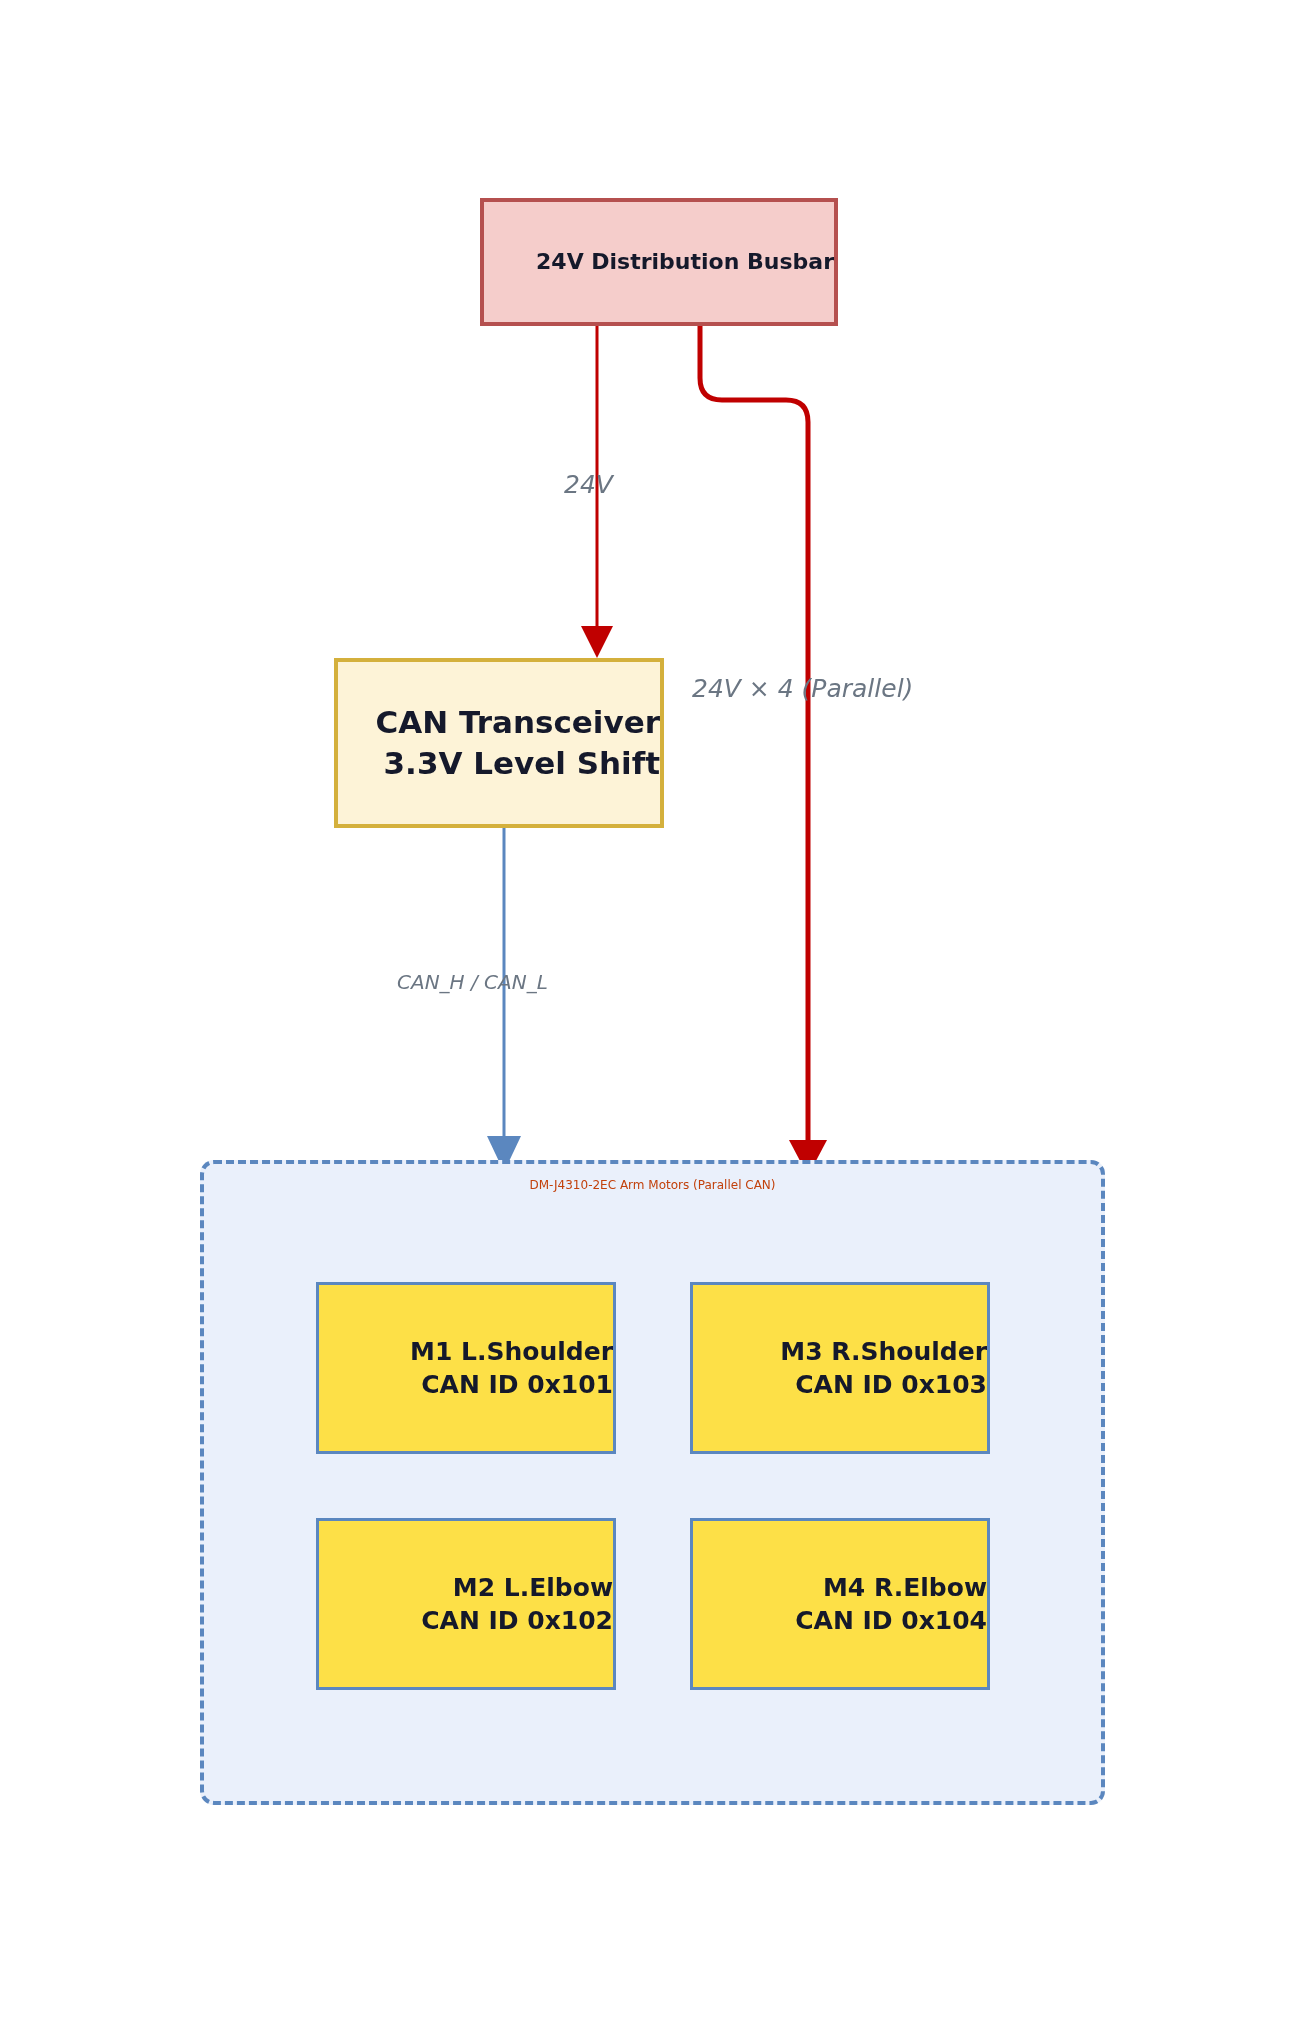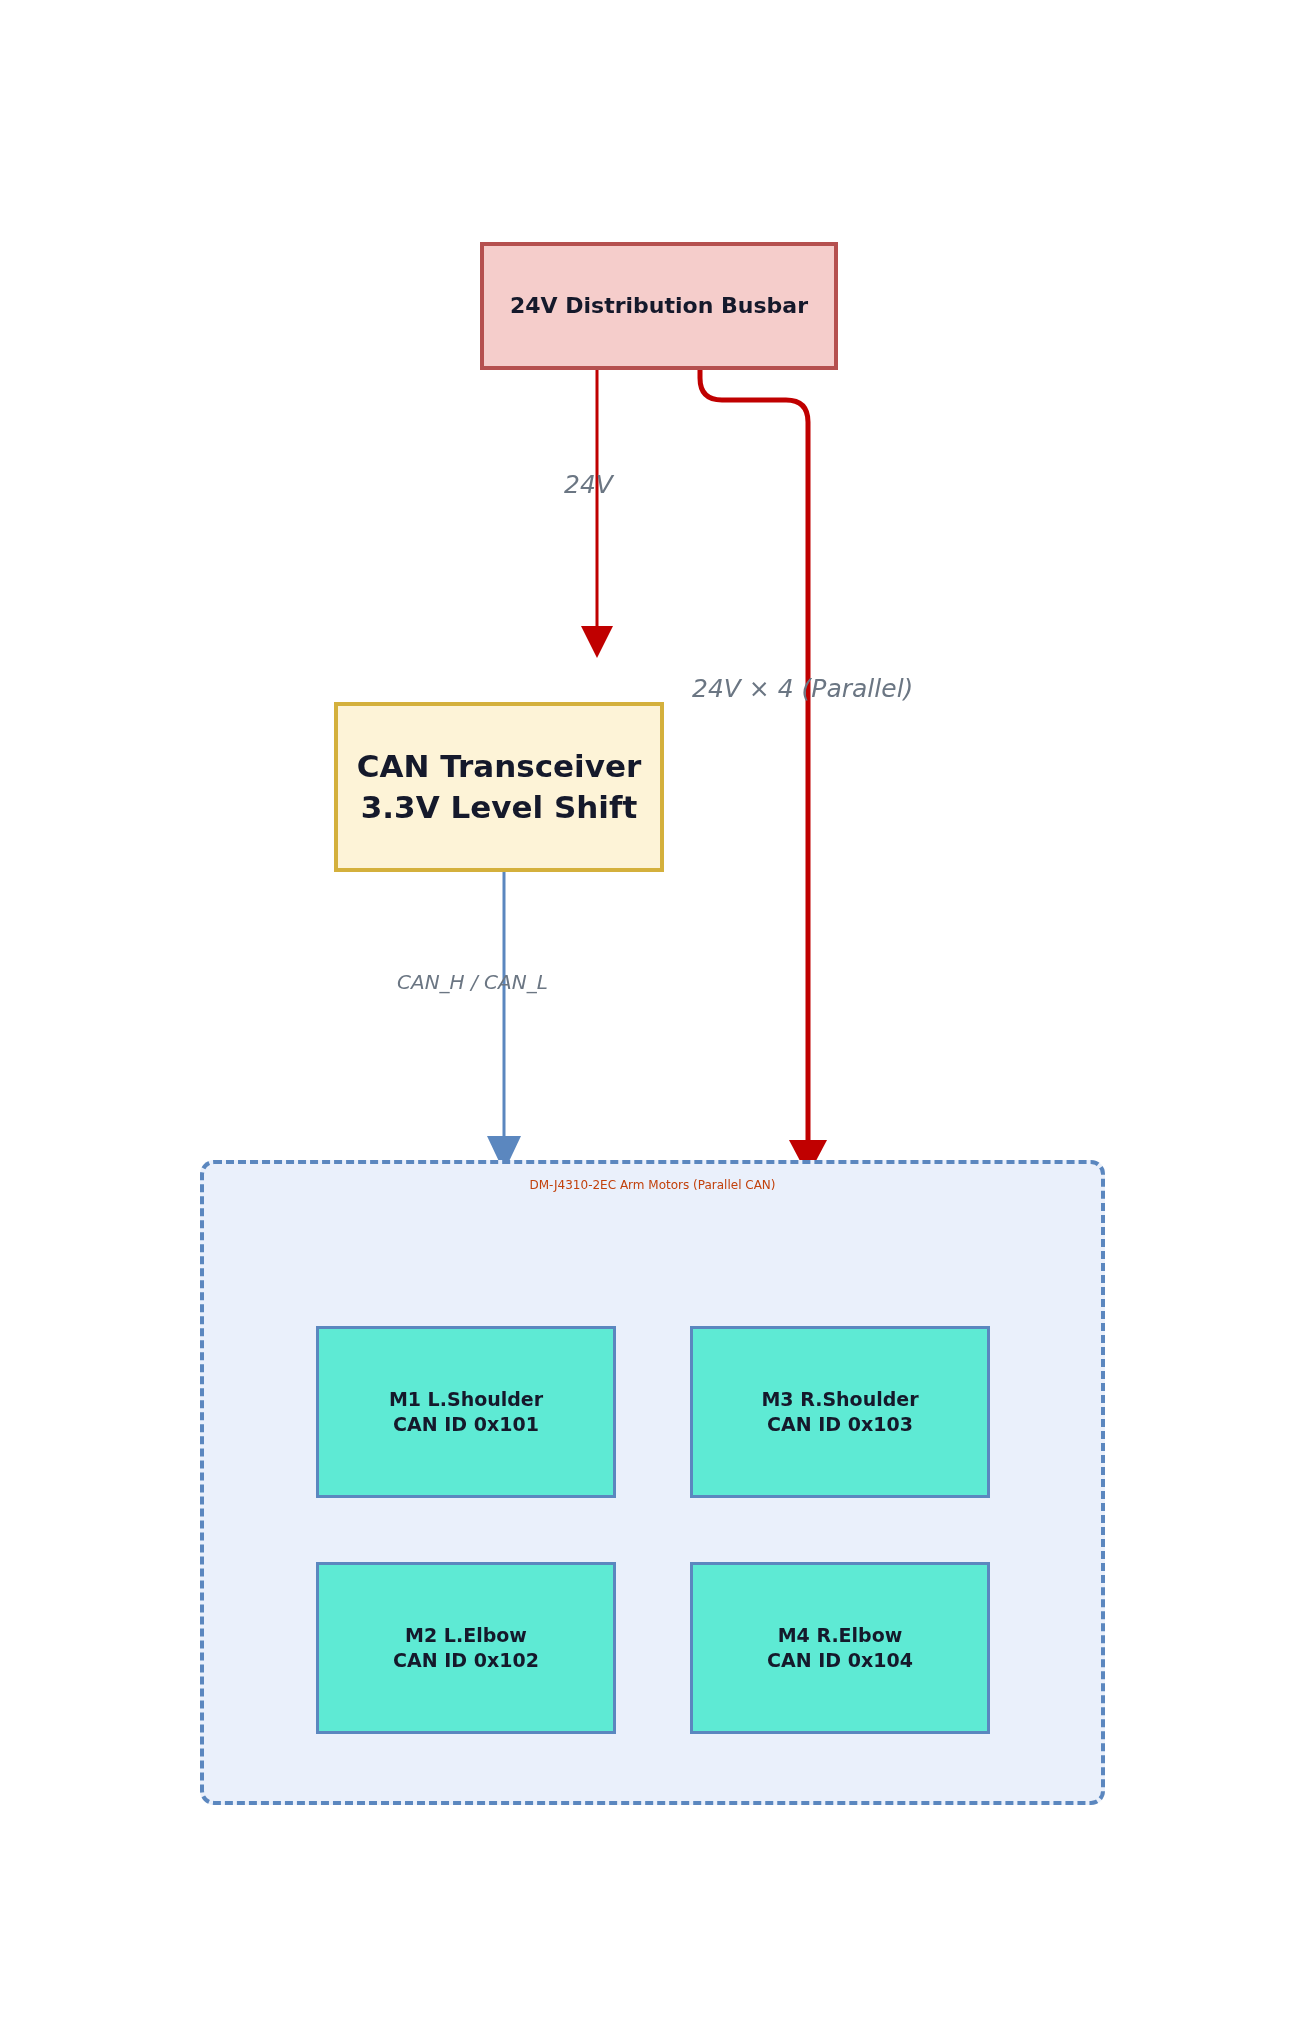--- a/index.html
+++ b/index.html
@@ -26,25 +26,24 @@
     height: 2022px;
     pointer-events: none;
   }
 
   
   .node {
     position: absolute;
     box-sizing: border-box;
     display: flex;
     flex-direction: column;
-    align-items: center;
+    align-items: flex-end;
     justify-content: center;
     text-align: center;
     line-height: 1.32;
-    margin-top: 44px;
   }
 
   
   .node-busbar {
     left: 480px;
     top: 198px;
     width: 358px;
     height: 128px;
     background: #f5cdcb;
     border: 4px solid #b5504f;
@@ -87,23 +86,23 @@
     left: 0;
     width: 100%;
     text-align: center;
     font-size: 12px;
     color: #c2410c;
     font-weight: normal;
   }
 
   
   .node-motor {
-    background: #5eead4;
+    background: #fde047;
     border: 3px solid #5b87bf;
-    font-size: 19px;
+    font-size: 25px;
     font-weight: bold;
     color: #15192b;
     width: 300px;
     height: 172px;
   }
   .node-motor .line { display: block; }
 
   .m-col-left  { left: 316px; }
   .m-col-right { left: 690px; }
   .m-row-top    { top: 1282px; }

